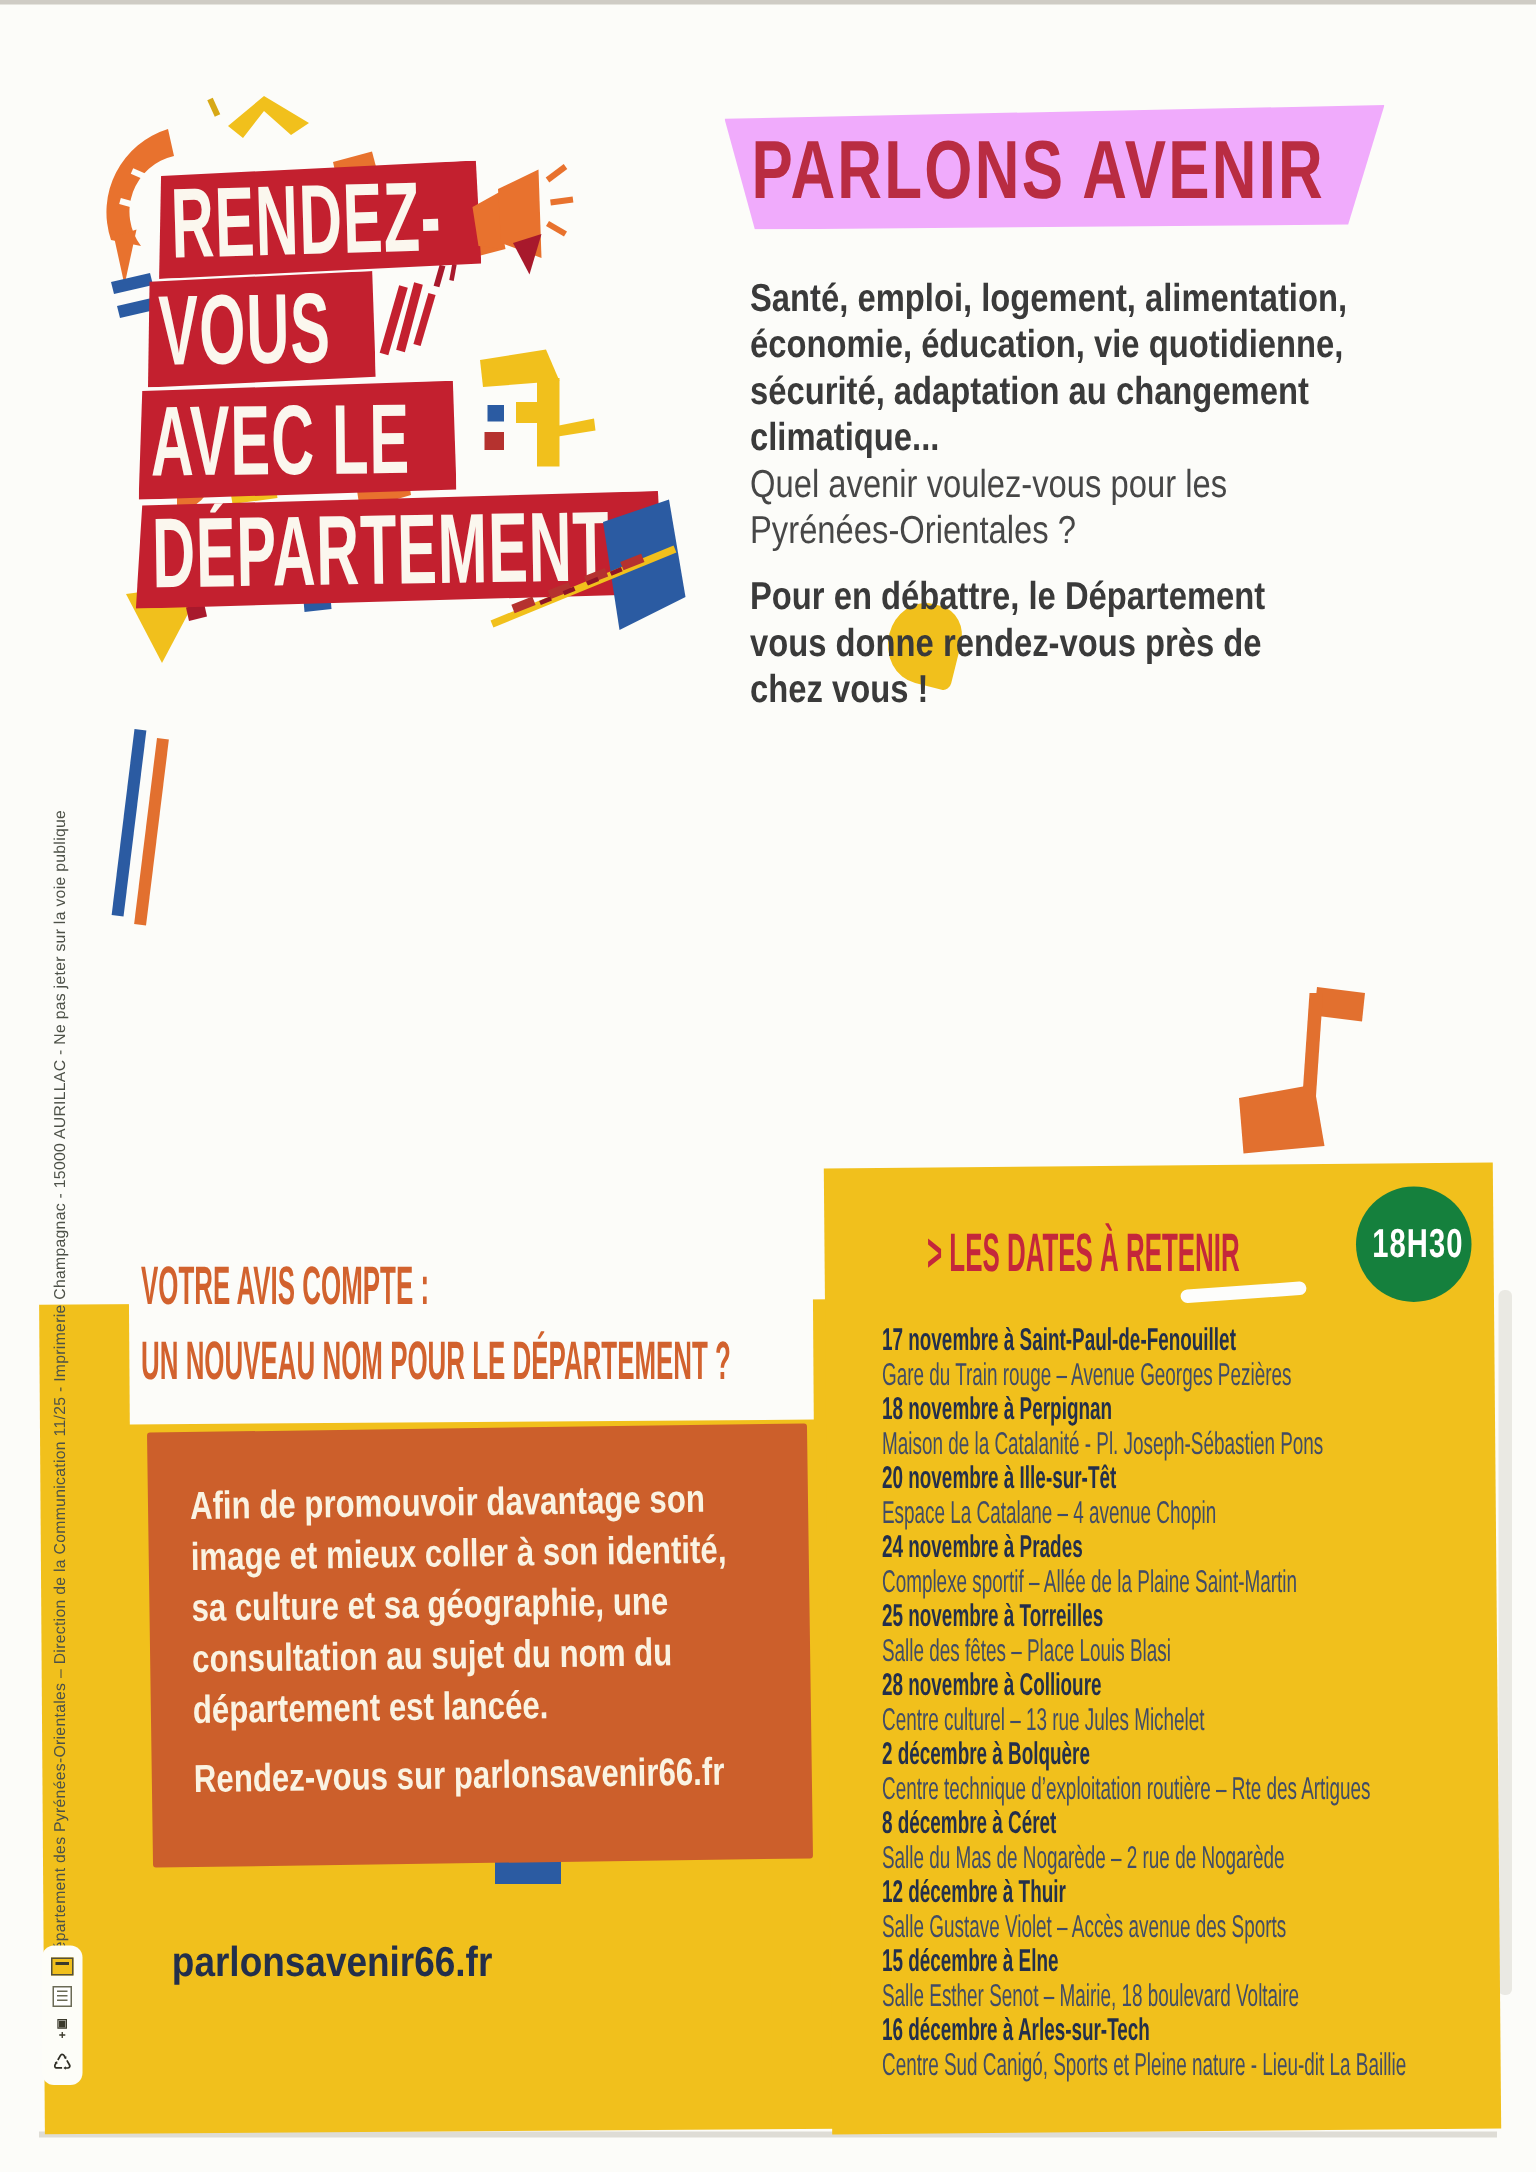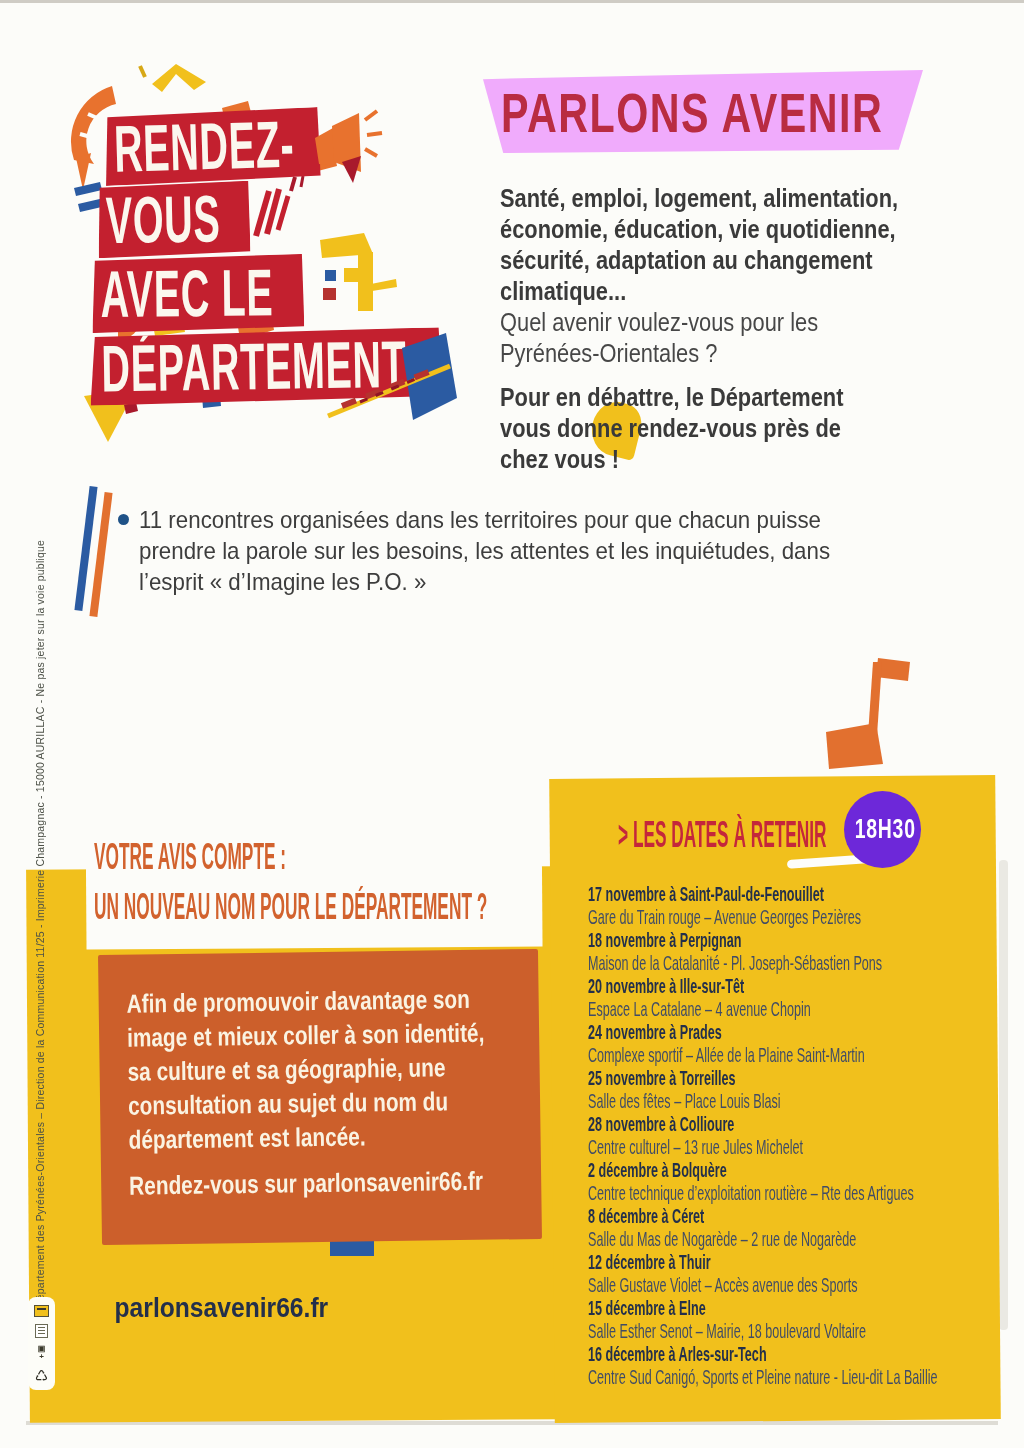--- a/index.html
+++ b/index.html
@@ -75,21 +75,21 @@
   .orange-cta{position:absolute;left:28px;top:216px;width:520px;font-size:26px;font-weight:700;color:#faf3e2;}
   .blue-tab{left:330px;top:1224px;width:44px;height:32px;background:#2B5BA2;z-index:2;}
   .website{left:100px;top:1292px;width:440px;text-align:left;z-index:3;}
   .website span{display:inline-block;font-size:28px;font-weight:700;color:#232F4B;
                 transform:scaleX(.88);transform-origin:50% 50%;white-space:nowrap;}
 
   
   .dates-heading{left:618px;top:814px;font-size:36px;font-weight:700;color:#C4273B;z-index:3;width:600px;}
   .swoosh{left:787px;top:857px;width:84px;height:9px;background:#fdfdfb;border-radius:5px;
           transform:rotate(-4deg);z-index:3;}
-  .badge{left:844px;top:791px;width:77px;height:77px;border-radius:50%;background:#6d28d9;z-index:3;}
+  .badge{left:904px;top:791px;width:77px;height:77px;border-radius:50%;background:#15803d;z-index:3;}
   .badge span{display:block;text-align:center;color:#fff;font-weight:700;font-size:27px;line-height:77px;
           transform:scaleX(.72);transform-origin:50% 50%;letter-spacing:1px;}
   .events{left:588px;top:882px;width:700px;font-size:21px;line-height:23px;z-index:3;
           transform:scaleX(.60);transform-origin:0 0;}
   .event-date{font-weight:700;color:#232F4B;white-space:nowrap;}
   .event-venue{color:#414C66;white-space:nowrap;}
 
   
   .imprint{left:34px;top:1308px;width:662px;font-size:10.5px;color:#4d5148;letter-spacing:.2px;
            transform:rotate(-90deg);transform-origin:0 0;z-index:3;white-space:nowrap;}
@@ -192,26 +192,20 @@
   <div class="abs intro-q sq84 prelines">Quel avenir voulez-vous pour les
 Pyrénées-Orientales ?</div>
   <div class="abs blob"></div>
   <div class="abs intro-cta sq84 prelines">Pour en débattre, le Département
 vous donne rendez-vous près de
 chez vous !</div>
 
   <div class="abs slash slash-blue"></div>
   <div class="abs slash slash-orange"></div>
   <div class="abs bullets">
-      <div class="bullet">
-      <span class="dot"></span>
-      <div class="bullet-text">11 rencontres organisées dans les territoires pour que chacun puisse
-prendre la parole sur les besoins, les attentes et les inquiétudes, dans
-l’esprit « d’Imagine les P.O. »</div>
-    </div>
     </div>
   <svg class="abs flag-deco" width="110" height="125" viewBox="0 0 110 125">
     <polygon points="60,6 92,10 90,29 58,25" fill="#E2702F"></polygon>
     <polygon points="55,10 64,10 58,98 49,98" fill="#E2702F"></polygon>
     <polygon points="8,80 58,71 65,112 11,117" fill="#E2702F"></polygon>
   </svg>
 
   <div class="abs avis-heading sq48 prelines">VOTRE AVIS COMPTE :
 UN NOUVEAU NOM POUR LE DÉPARTEMENT ?</div>
   <div class="abs blue-tab"></div>

